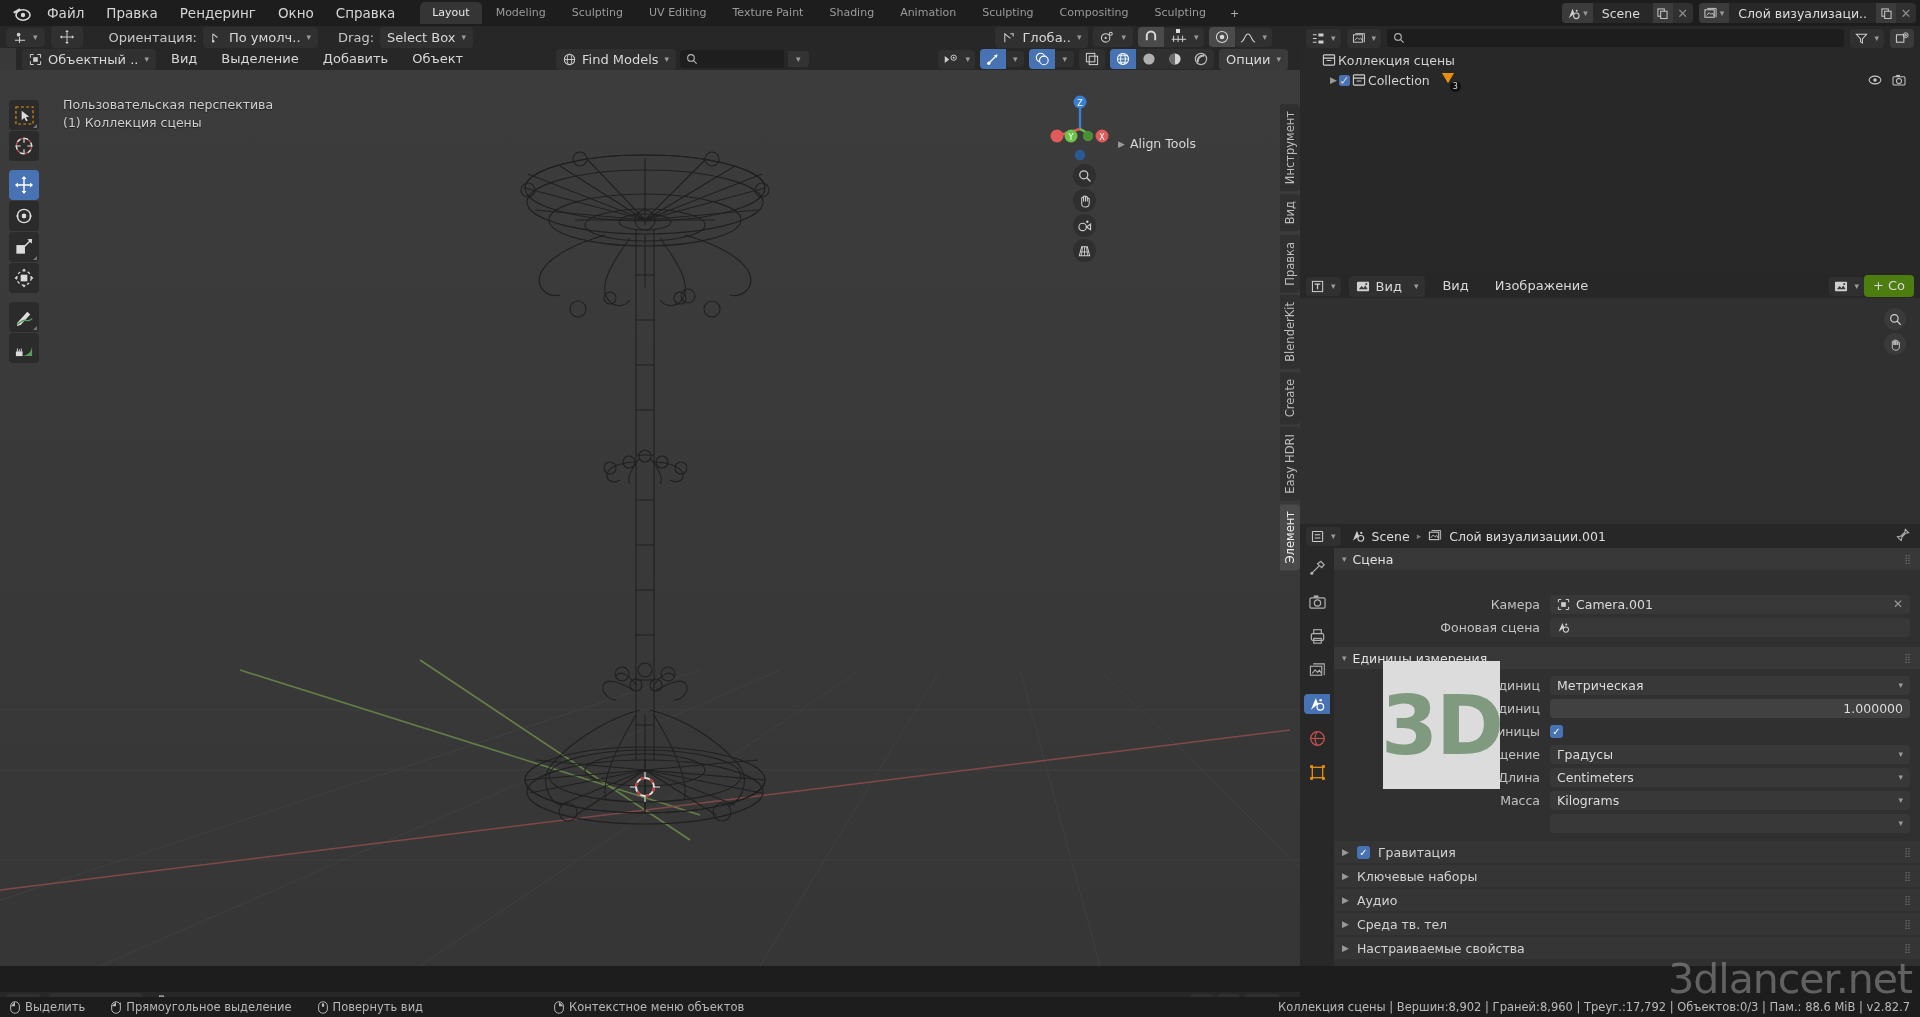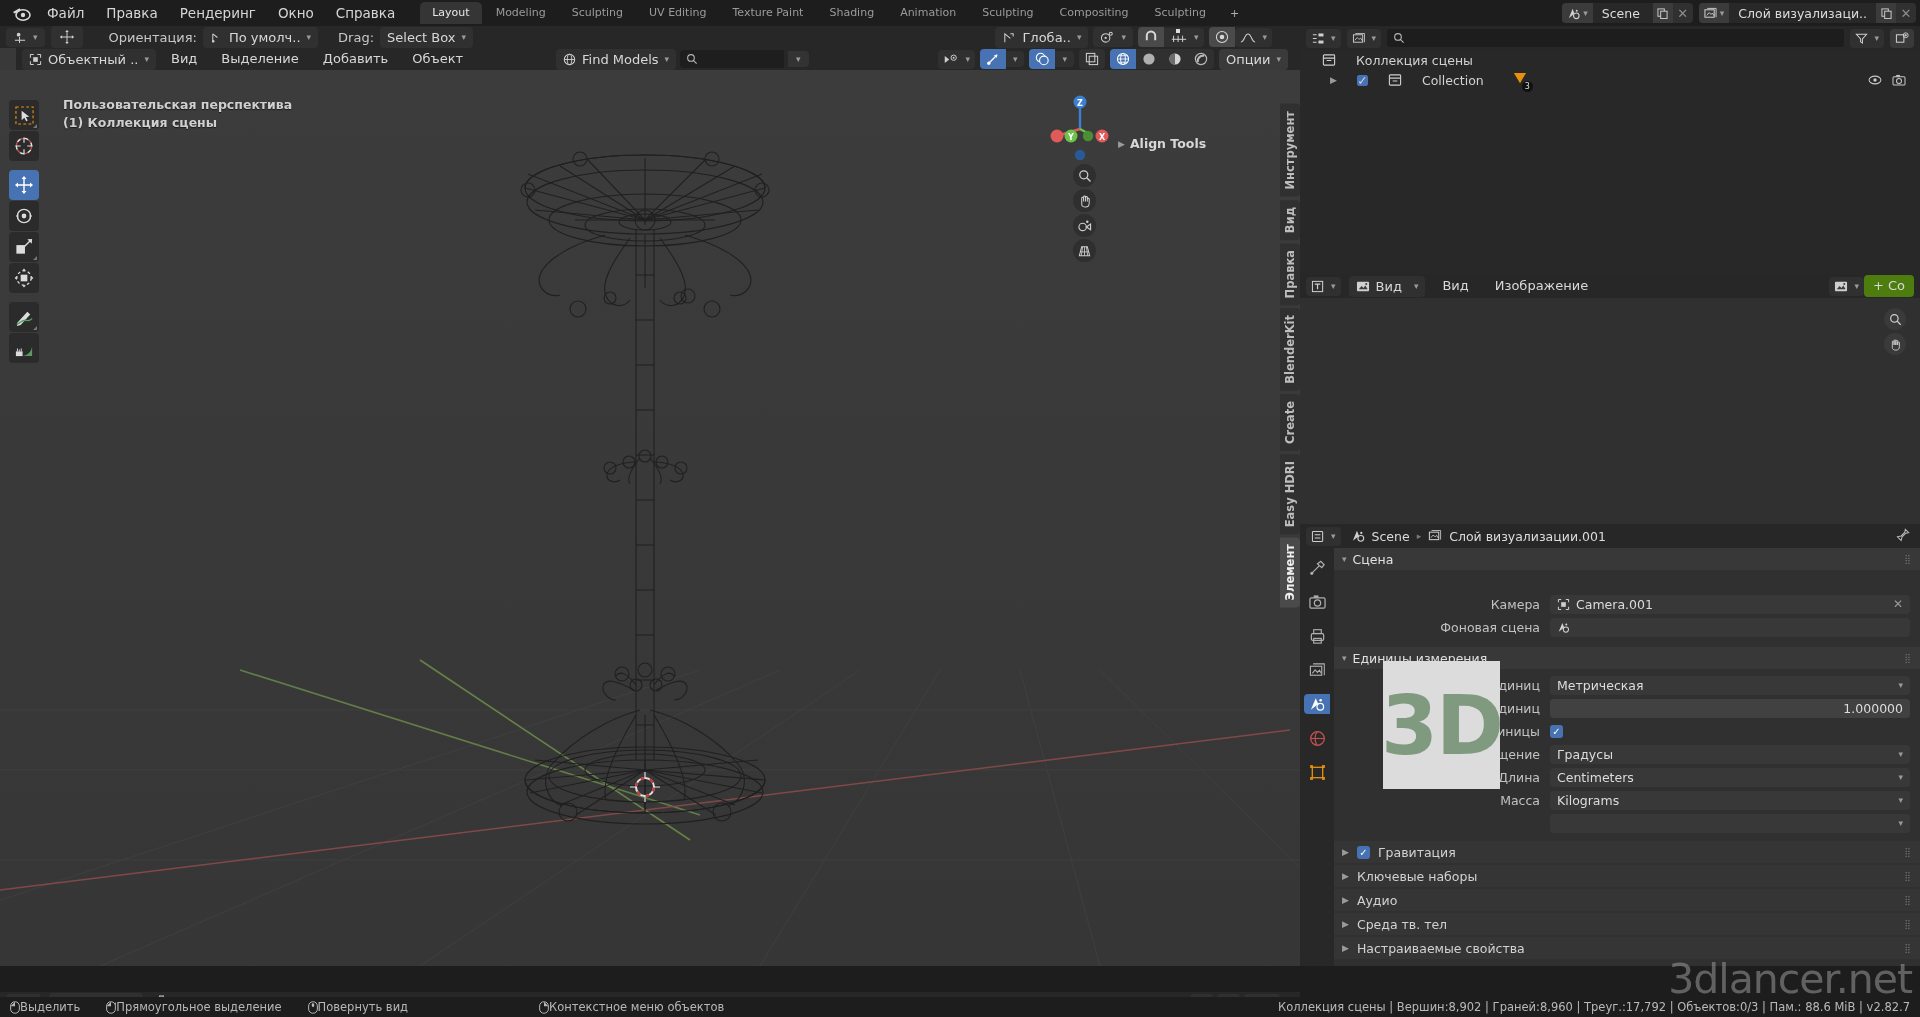--- a/index.html
+++ b/index.html
@@ -46,21 +46,21 @@
   #vp-header {
     position:absolute; left:0; top:0; width:1300px; height:22px;
     background:#272727; display:flex; align-items:center; padding:0 6px; gap:6px;
   }
   #vp-header2 {
     position:absolute; left:16px; top:22px; width:1300px; height:22px;
     background:#272727; display:flex; align-items:center; padding:0 6px; gap:6px;
   }
   #vp-canvas {
     position:absolute; left:0; top:44px; width:1300px; height:896px;
-    background:#000000; overflow:hidden;font-weight:bold;
+    background:#000000; overflow:hidden;
   }
   .vp-text { position:absolute; color:#d0d0d0; font-size:12.5px; text-shadow:0 1px 1px #00000090; }
 
   
   #tool-col { position:absolute; left:9px; top:30px; width:30px; display:flex; flex-direction:column; gap:1px; }
   .tool { width:30px; height:30px; background:#2b2b2b; border-radius:4px; display:flex; align-items:center; justify-content:center; position:relative; }
   .tool.on { background:#4772b3; }
   .tool .corner { position:absolute; right:2px; bottom:2px; width:0; height:0; border-left:4px solid transparent; border-bottom:4px solid #777; }
   .tool-gap { height:7px; }
 
@@ -84,21 +84,21 @@
   
   #activetool { position:absolute; left:1118px; top:985px; width:167px; height:20px; background:#2e2e2e; display:flex; align-items:center; gap:5px; padding-left:6px; color:#d0d0d0; font-size:12.5px; border-radius:3px 3px 0 0;}
 
   
   #rightcol { position:absolute; left:1300px; top:26px; width:620px; height:940px; background:#1d1d1d; }
 
   
   #outliner { position:absolute; left:0; top:0; width:620px; height:248px; background:#282828; }
   #ol-header { height:24px; background:#272727; display:flex; align-items:center; gap:6px; padding:0 6px; }
   #ol-search { flex:1; height:18px; background:#1d1d1d; border-radius:3px; display:flex; align-items:center; padding:0 6px; gap:5px; }
-  .ol-row { height:20px; display:flex; align-items:center; padding-left:10px; gap:20px; font-size:12.5px; color:#d2d2d2; }
+  .ol-row { height:20px; display:flex; align-items:center; padding-left:10px; gap:2px; font-size:12.5px; color:#d2d2d2; }
   .ol-row.dim { color:#8d8d8d; }
   .ol-cb { width:11px; height:11px; border:1px solid #5a5a5a; border-radius:2px; background:#2a2a2a; display:flex; align-items:center; justify-content:center; }
   .ol-cb.checked { background:#4772b3; border-color:#4772b3; }
   .ol-right { margin-left:auto; display:flex; gap:10px; padding-right:14px; }
 
   
   #imged { position:absolute; left:0; top:248px; width:620px; height:250px; background:#303030; }
   #ie-header { height:24px; background:#272727; display:flex; align-items:center; gap:8px; padding:0 6px; }
   #ie-body { position:absolute; left:0; top:24px; width:620px; height:226px; background:#303030; }
   .ie-nav { position:absolute; right:14px; width:22px; height:22px; border-radius:50%; background:#3a3a3a; display:flex;align-items:center;justify-content:center; }
@@ -114,21 +114,21 @@
   .pr-row { height:20px; display:flex; align-items:center; gap:6px; margin:3px 10px 0 0; }
   .pr-label { width:210px; text-align:right; color:#c2c2c2; font-size:12.5px; padding-right:4px; }
   .pr-field { flex:1; height:19px; background:#383838; border-radius:4px; display:flex; align-items:center; padding:0 7px; gap:6px; font-size:12.5px; color:#dcdcdc; }
   .pr-field.num { justify-content:flex-end; background:#414141; }
   .pr-field .x { margin-left:auto; color:#9a9a9a; font-size:12px; }
   .pr-field .cv { margin-left:auto; color:#9a9a9a; font-size:9px; }
   .pr-check { width:13px; height:13px; background:#4772b3; border-radius:3px; display:flex; align-items:center; justify-content:center; color:#fff; font-size:10px; }
   .pr-closed { height:22px; display:flex; align-items:center; gap:8px; padding-left:8px; background:#353535; color:#d2d2d2; font-size:12.5px; margin-top:2px; }
   .pr-closed .grip { margin-left:auto; padding-right:8px; color:#6e6e6e; letter-spacing:1px; font-size:9px; }
   #statusbar { position:absolute; left:0; top:997px; width:1920px; height:20px; background:#1d1d1d; display:flex; align-items:center; padding:0 10px; font-size:11.5px; color:#b7b7b7; }
-  .sb-item { display:flex; align-items:center; margin-right:26px; }
+  .sb-item { display:flex; align-items:center; gap:5px; margin-right:26px; }
   #sb-right { margin-left:auto; color:#b9b9b9; font-size:11.5px; }
 
   
   #wm-3d { position:absolute; left:1383px; top:661px; width:117px; height:128px; background:#dcdcdc;
            display:flex; align-items:center; justify-content:center; color:#7f9a7f;
            font-size:82px; font-weight:bold; font-family:"DejaVu Sans", sans-serif; letter-spacing:-2px; }
   #wm-text { position:absolute; right:8px; bottom:14px; font-size:41px; color:#9a9a9a; opacity:.55;
              font-family:"DejaVu Sans", sans-serif; letter-spacing:-1px; }
 </style>
 </head>

